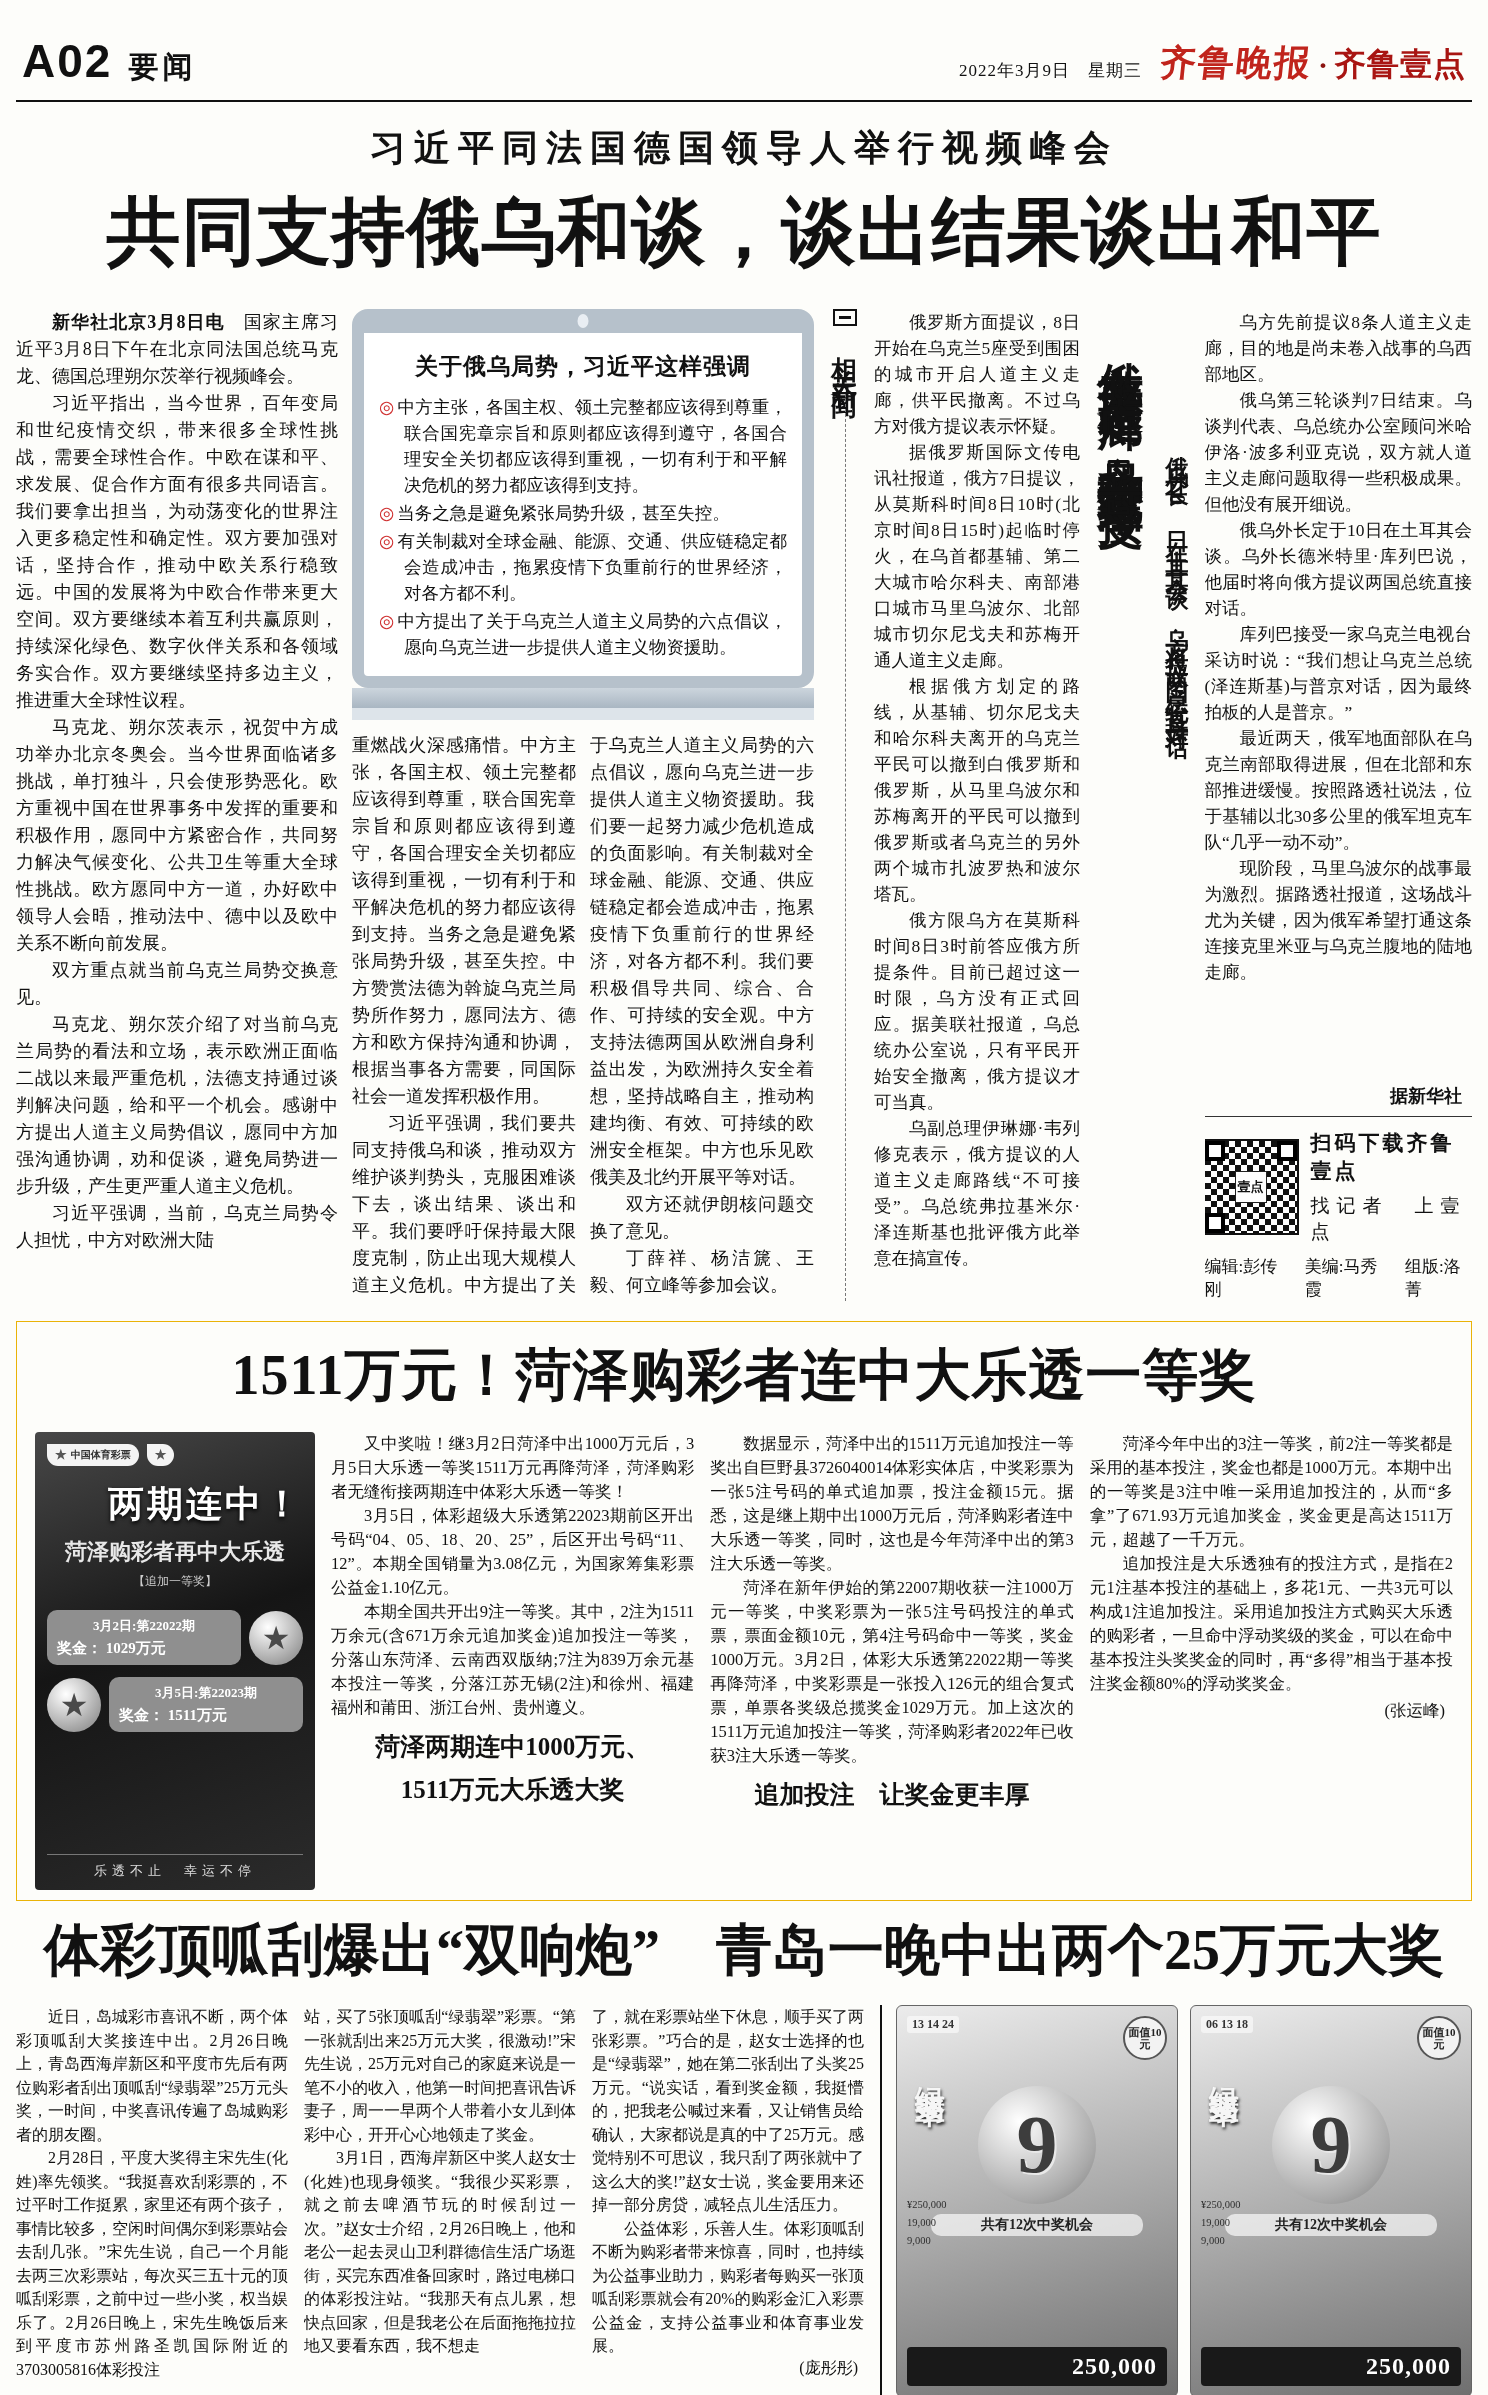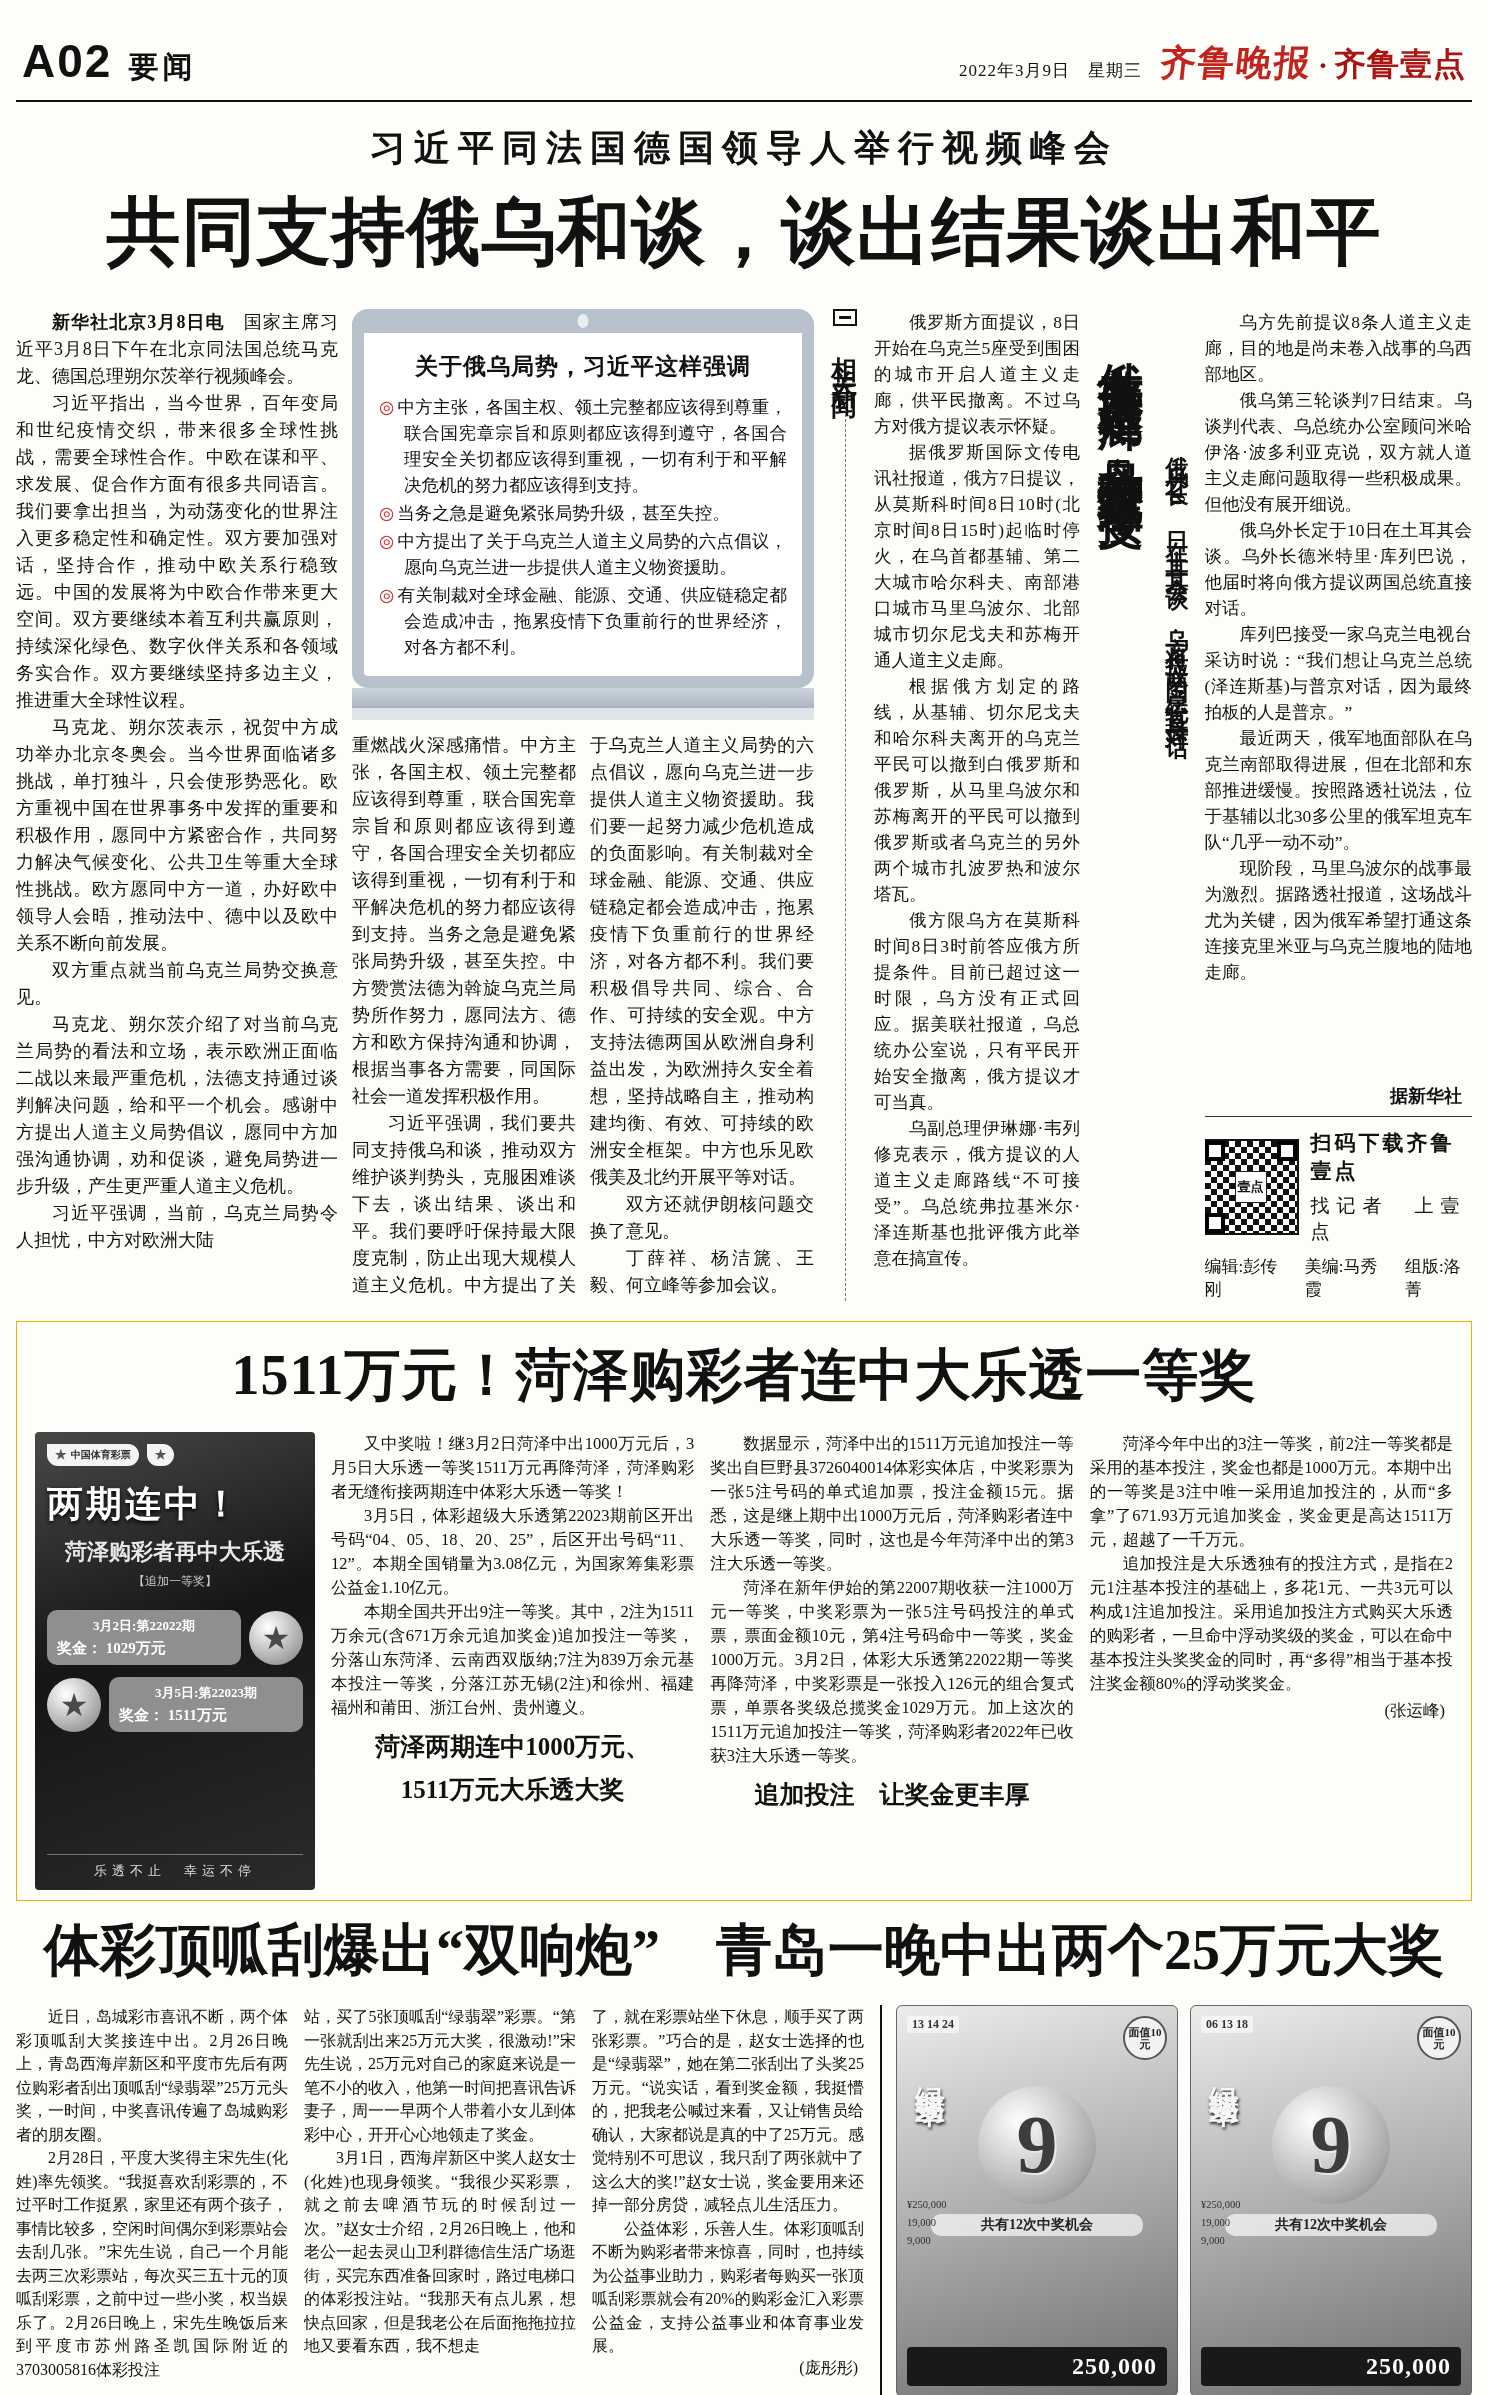--- a/index.html
+++ b/index.html
@@ -77,21 +77,21 @@
   .lottery-box { border:1px solid #eab308; margin-top:20px; padding:12px 18px 14px; height:580px; overflow:hidden; }
   .lottery-headline { text-align:center; font-size:56px; font-weight:900; letter-spacing:1px; margin:4px 0 18px; }
   .lottery-body { display:flex; gap:16px; height:458px; overflow:hidden; }
   .poster { width:280px; flex:0 0 auto; border-radius:4px; color:#eee; padding:12px 12px 10px;
             background:linear-gradient(160deg,#484848,#151515 45%,#2b2b2b);
             display:flex; flex-direction:column; }
   .poster-logos { display:flex; gap:8px; align-items:center; }
   .p-chip { background:#f4f4f4; color:#333; border-radius:0 12px 12px 12px; padding:3px 8px;
             font-size:10px; font-weight:700; display:flex; align-items:center; gap:4px; }
   .p-chip .star { color:#555; font-size:13px; }
-  .poster-t1 { font-size:36px; font-weight:900; text-align:left; margin-top:14px; letter-spacing:3px;
+  .poster-t1 { font-size:36px; font-weight:900; text-align:right; margin-top:14px; letter-spacing:3px;
                color:#fff; text-shadow:0 2px 4px #000; }
   .poster-t2 { font-size:22px; font-weight:800; text-align:center; margin-top:8px; color:#e8e8e8; }
   .poster-amt-row { display:flex; align-items:flex-end; justify-content:center; gap:6px; margin-top:6px; }
   .poster-amount { font-size:44px; font-weight:900; color:#fff; text-shadow:0 2px 5px #000; }
   .poster-note { font-size:12px; color:#cfcfcf; padding-bottom:8px; }
   .badge-row { display:flex; align-items:center; gap:8px; margin-top:12px; }
   .badge-row.rev { flex-direction:row-reverse; }
   .badge { background:#8f8f8f; color:#fff; border-radius:10px; padding:7px 10px; flex:1; }
   .badge .b1 { font-size:13px; font-weight:700;text-align:center; }
   .badge .b2 { font-size:15px; font-weight:800; margin-top:4px; }
@@ -168,22 +168,22 @@
   </div>
 
   <div class="mid">
     <div class="laptop">
       <div class="lt-screen">
         <div class="lt-cam"></div>
         <div class="lt-title">关于俄乌局势，习近平这样强调</div>
         <div>
             <p class="bullet"><span class="bullet-marker">◎</span>中方主张，各国主权、领土完整都应该得到尊重，联合国宪章宗旨和原则都应该得到遵守，各国合理安全关切都应该得到重视，一切有利于和平解决危机的努力都应该得到支持。</p>
             <p class="bullet"><span class="bullet-marker">◎</span>当务之急是避免紧张局势升级，甚至失控。</p>
+            <p class="bullet"><span class="bullet-marker">◎</span>有关制裁对全球金融、能源、交通、供应链稳定都会造成冲击，拖累疫情下负重前行的世界经济，对各方都不利。</p>
             <p class="bullet"><span class="bullet-marker">◎</span>中方提出了关于乌克兰人道主义局势的六点倡议，愿向乌克兰进一步提供人道主义物资援助。</p>
-            <p class="bullet"><span class="bullet-marker">◎</span>有关制裁对全球金融、能源、交通、供应链稳定都会造成冲击，拖累疫情下负重前行的世界经济，对各方都不利。</p>
           </div>
       </div>
       <div class="lt-base"></div>
       <div class="lt-base2"></div>
     </div>
     <div class="mid-cols cont">
         <p class="news-p">重燃战火深感痛惜。中方主张，各国主权、领土完整都应该得到尊重，联合国宪章宗旨和原则都应该得到遵守，各国合理安全关切都应该得到重视，一切有利于和平解决危机的努力都应该得到支持。当务之急是避免紧张局势升级，甚至失控。中方赞赏法德为斡旋乌克兰局势所作努力，愿同法方、德方和欧方保持沟通和协调，根据当事各方需要，同国际社会一道发挥积极作用。</p>
         <p class="news-p">习近平强调，我们要共同支持俄乌和谈，推动双方维护谈判势头，克服困难谈下去，谈出结果、谈出和平。我们要呼吁保持最大限度克制，防止出现大规模人道主义危机。中方提出了关于乌克兰人道主义局势的六点倡议，愿向乌克兰进一步提供人道主义物资援助。我们要一起努力减少危机造成的负面影响。有关制裁对全球金融、能源、交通、供应链稳定都会造成冲击，拖累疫情下负重前行的世界经济，对各方都不利。我们要积极倡导共同、综合、合作、可持续的安全观。中方支持法德两国从欧洲自身利益出发，为欧洲持久安全着想，坚持战略自主，推动构建均衡、有效、可持续的欧洲安全框架。中方也乐见欧俄美及北约开展平等对话。</p>
         <p class="news-p">双方还就伊朗核问题交换了意见。</p>
         <p class="news-p">丁薛祥、杨洁篪、王毅、何立峰等参加会议。</p>

